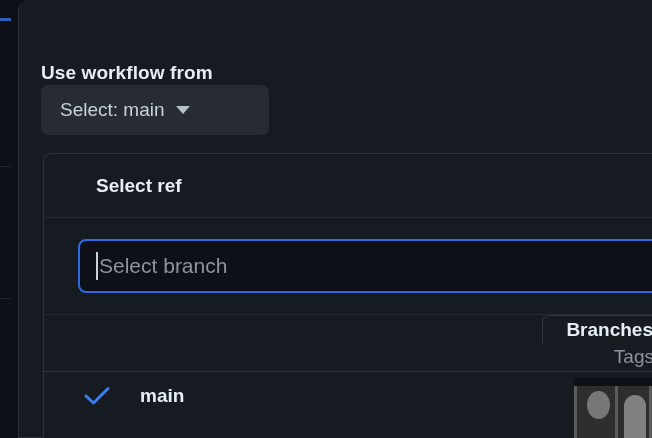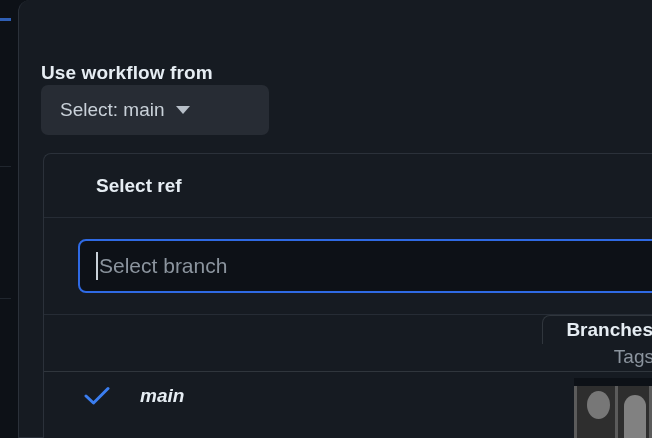--- a/index.html
+++ b/index.html
@@ -246,21 +246,20 @@
     display: flex;
     align-items: center;
   }
   .ref-check svg { display: block; }
   .ref-item-label {
     font-size: 19px;
     font-weight: bold;
     color: #e6edf3;
     margin-left: 30px;
     white-space: nowrap;
-    font-style: italic;
   }
 
   
   .scroll-overlay {
     position: absolute;
     left: 574px;
     top: 386px;
     width: 78px;
     height: 52px;
     background: #2e2e2e;

